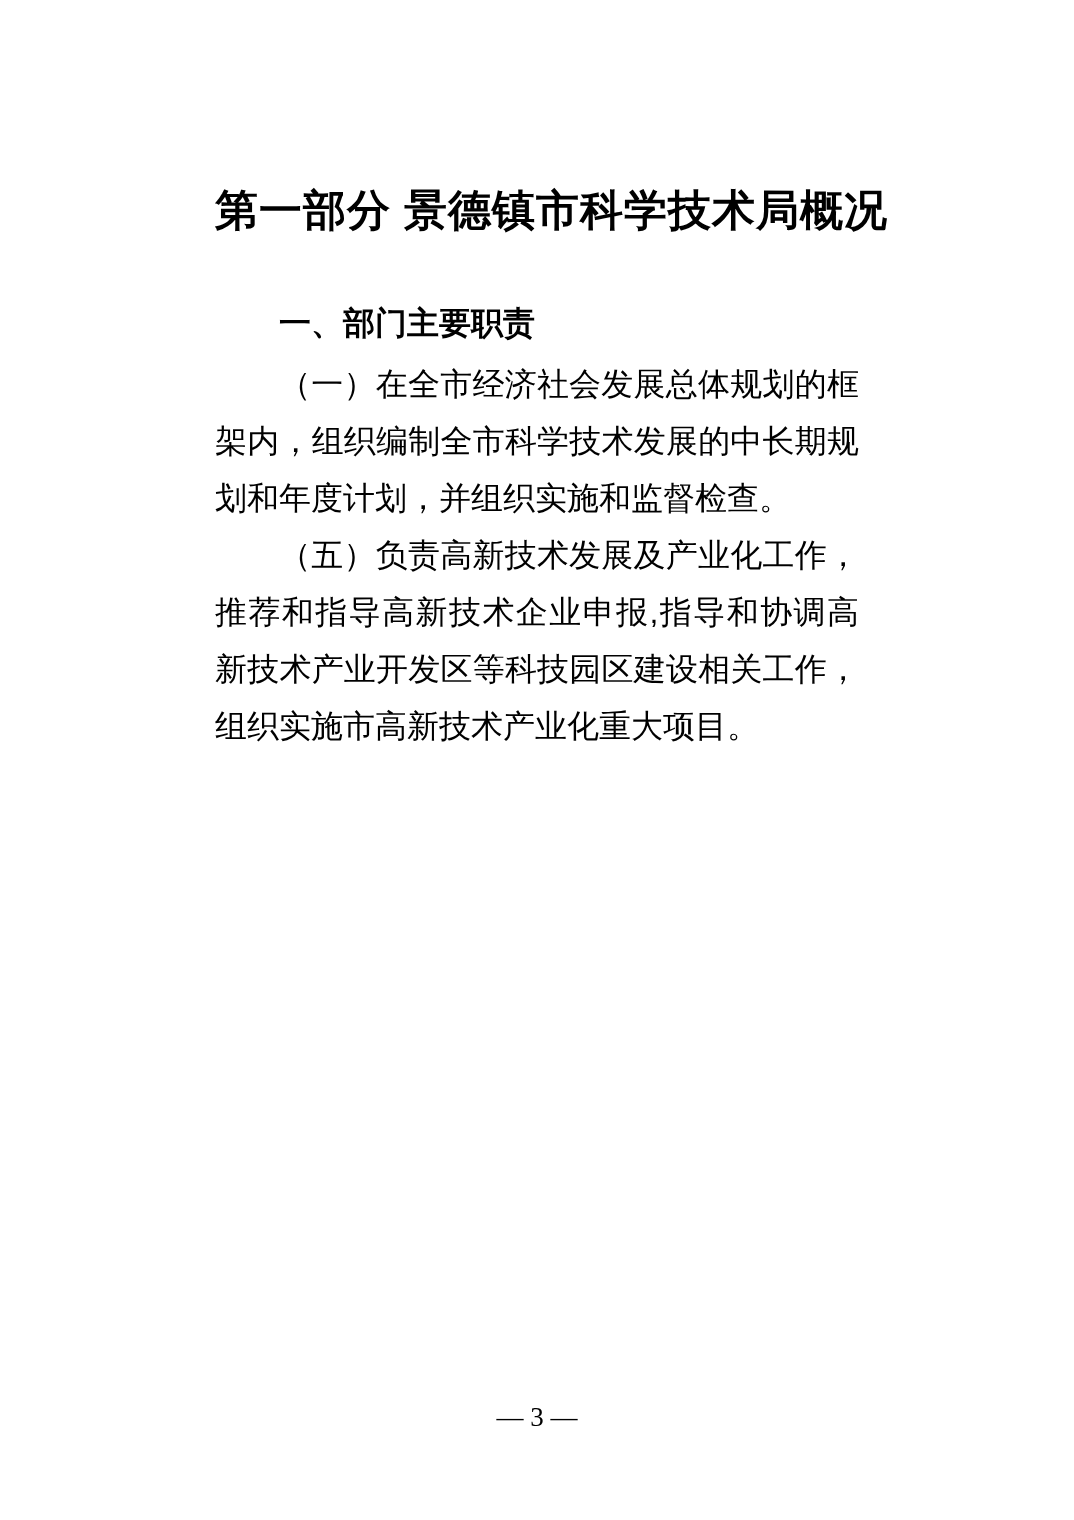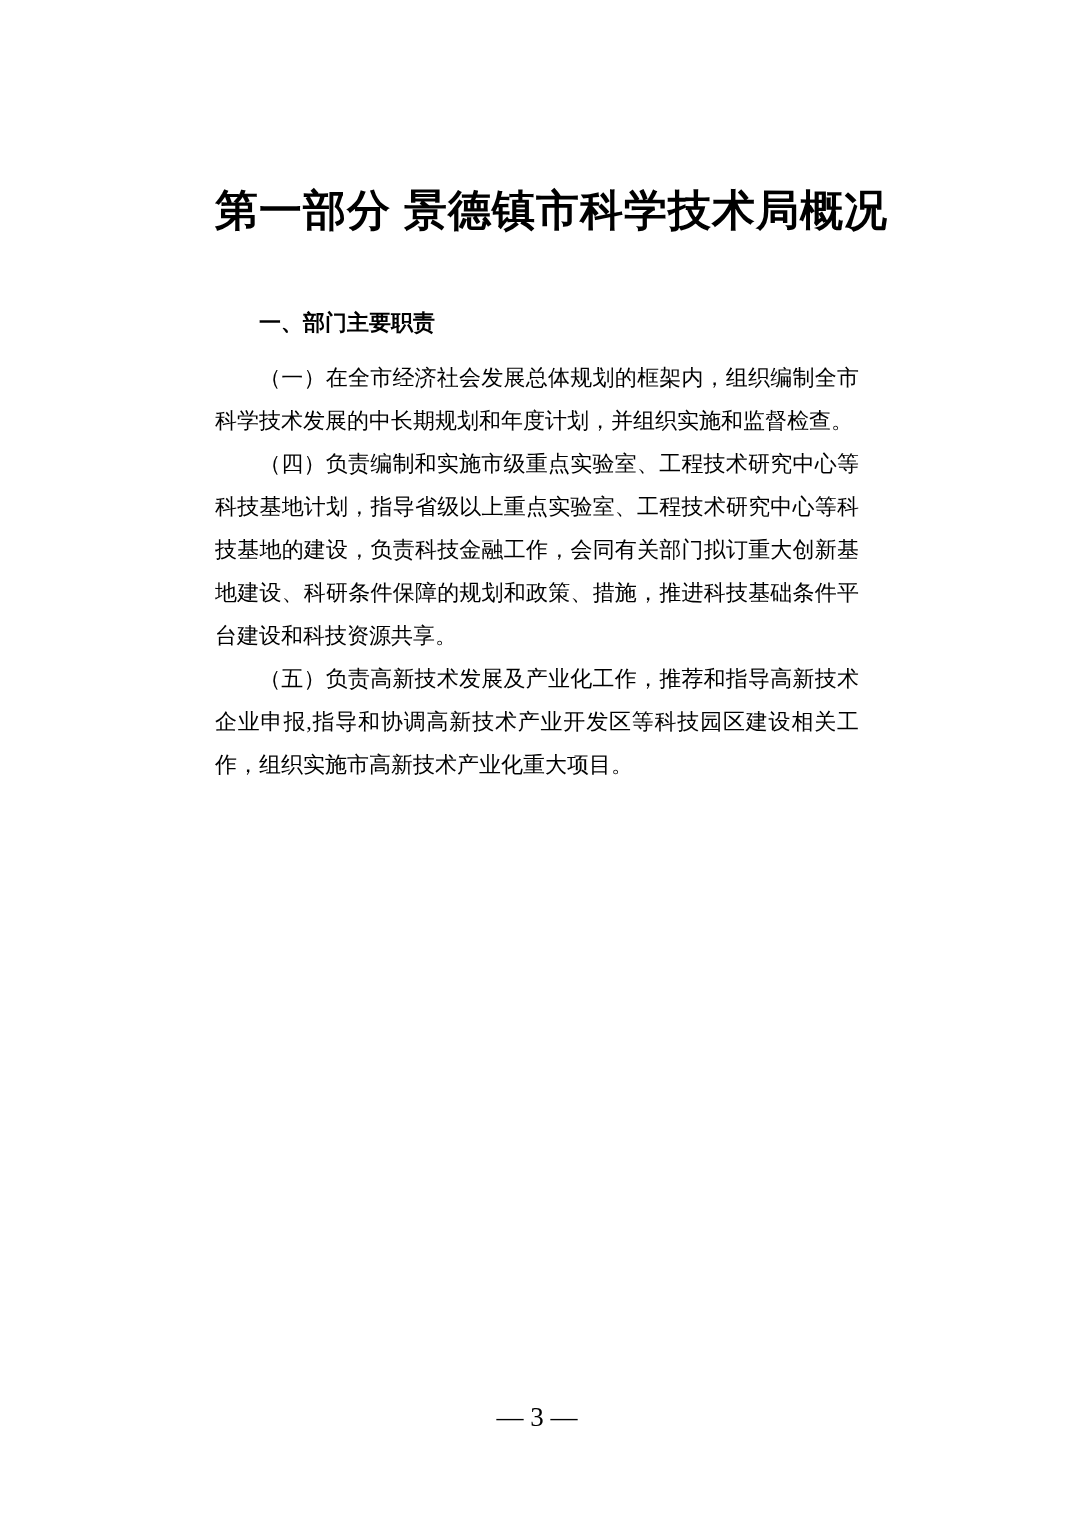--- a/index.html
+++ b/index.html
@@ -28,30 +28,30 @@
     line-height: 54px;
     text-align: center;
     color: #000000;
     letter-spacing: 1px;
     white-space: nowrap;
   }
   .section-heading {
     margin: 66px 0 13px 0;
     font-family: "Liberation Sans", "DejaVu Sans", sans-serif;
     font-weight: bold;
-    font-size: 22px;
+    font-size: 32px;
     line-height: 40px;
     text-indent: 2em;
     color: #000000;
   }
   .body-para {
     margin: 0;
-    font-family: Liberation Serif, serif;
-    font-size: 22px;
-    line-height: 43px;
+    font-family: Liberation Sans, sans-serif;
+    font-size: 32px;
+    line-height: 57px;
     text-indent: 2em;
     text-align: justify;
     color: #000000;
   }
   .page-footer {
     position: absolute;
     left: 0;
     right: 0;
     top: 1400px;
     text-align: center;
@@ -67,19 +67,18 @@
 <div class="page">
   <div class="content">
     <h1 class="doc-title">第一部分 景德镇市科学技术局概况</h1>
 
     <h2 class="section-heading">一、部门主要职责</h2>
 
     <p class="body-para">（一）在全市经济社会发展总体规划的框架内，组织编制全市科学技术发展的中长期规划和年度计划，并组织实施和监督检查。</p>
 
 
 
-    <p class="body-para">（四）负责编制和实施市级重点实验室、工程技术研究中心等科技基地计划，指导省级以上重点实验室、工程技术研究中心等科技基地的建设，负责科技金融工作，会同有关部门拟订重大创新基地建设、科研条件保障的规划和政策、措施，推进科技基础条件平台建设和科技资源共享。</p>
 
     <p class="body-para">（五）负责高新技术发展及产业化工作，推荐和指导高新技术企业申报,指导和协调高新技术产业开发区等科技园区建设相关工作，组织实施市高新技术产业化重大项目。</p>
   </div>
 
   <div class="page-footer">— 3 —</div>
 </div>
 
 </body></html>

